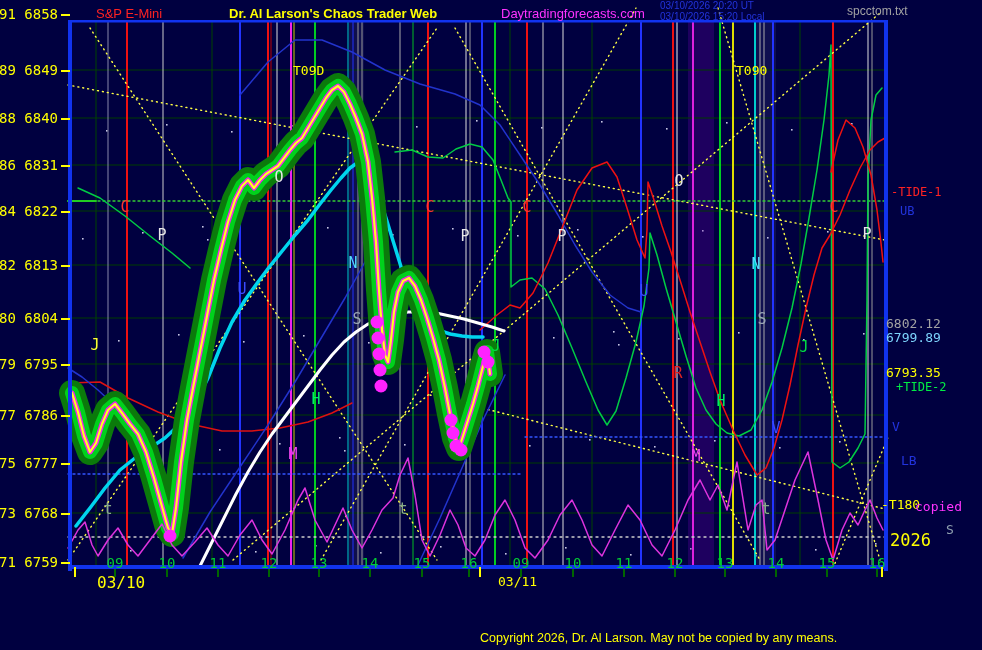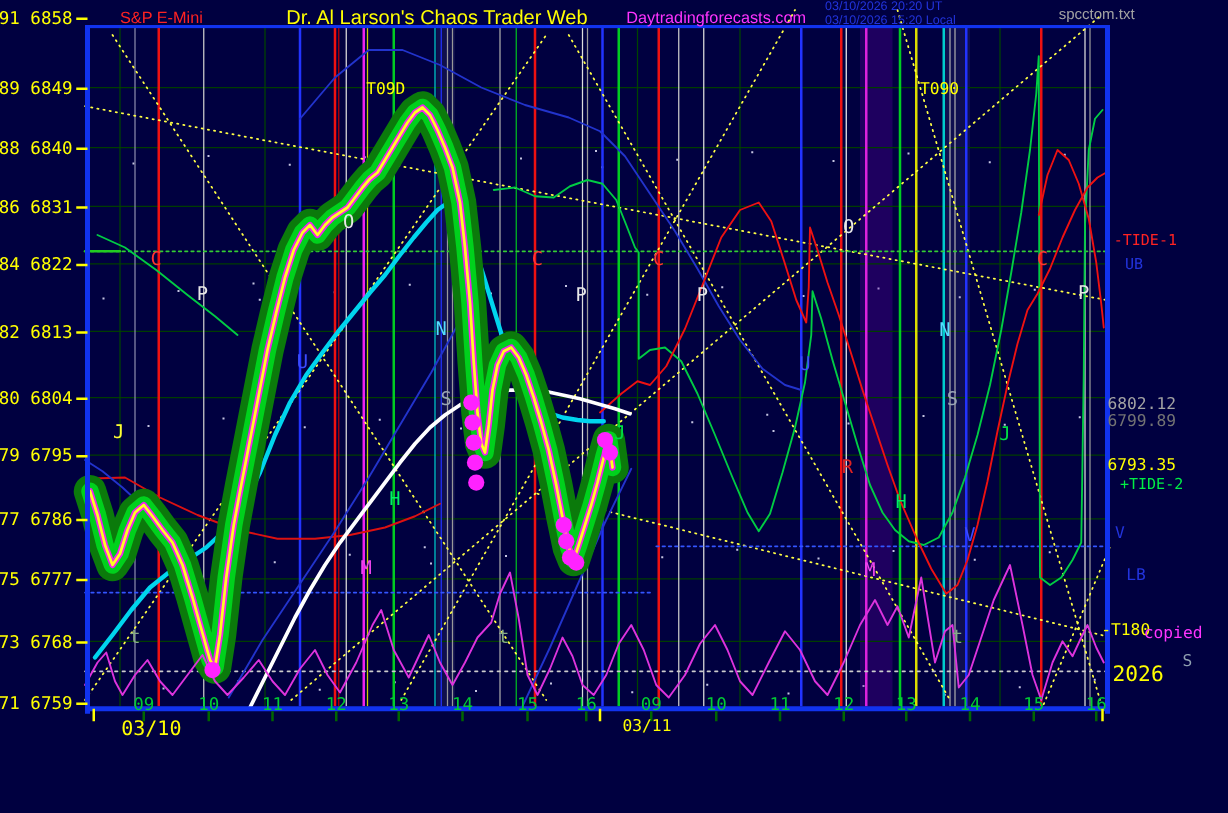--- a/index.html
+++ b/index.html
@@ -3,21 +3,21 @@
 <meta charset="utf-8">
 <style>
   html,body{margin:0;padding:0;background:#000040;}
   .stage{position:relative;width:982px;height:650px;background:#000040;overflow:hidden;
          font-family:"DejaVu Sans Mono","Liberation Mono",monospace;}
   svg{position:absolute;left:0;top:0;}
   .lbl{position:absolute;white-space:pre;line-height:1;font-family:"DejaVu Sans Mono","Liberation Mono",monospace;}
   .f-sans{font-family:"Liberation Sans","DejaVu Sans",sans-serif;}
   .c-red{color:#ff2222;} .c-yel{color:#ffff00;} .c-mag{color:#ff33ff;margin-left:14px;}
   .c-blue{color:#2233dd;} .c-lblue{color:#a3a3a3;} .c-white{color:#a3a3a3;}
-  .c-cyan{color:#737373;} .c-green{color:#00ee44;text-align:right;} .c-gray{color:#8f9fb0;}
+  .c-cyan{color:#7dd3fc;} .c-green{color:#00ee44;text-align:right;} .c-gray{color:#8f9fb0;}
 </style>
 </head>
 <body>
 
 <div class="stage">
   <svg id="chart-svg" width="982" height="650">
       <rect x="0" y="0" width="982" height="650" fill="#000040"></rect>
       <rect x="70" y="28" width="1.6" height="1.6" fill="#e8e8ff" opacity="0.85"></rect>
       <rect x="207" y="239" width="1.6" height="1.6" fill="#e8e8ff" opacity="0.85"></rect>
       <rect x="344" y="450" width="1.6" height="1.6" fill="#e8e8ff" opacity="0.85"></rect>
@@ -274,21 +274,21 @@
       <text x="827" y="568" fill="#00cc33" font-size="14" font-family="&quot;DejaVu Sans Mono&quot;,monospace" text-anchor="middle">15</text>
       <line x1="827" y1="569" x2="827" y2="577" stroke="#006600" stroke-width="2"></line>
       <text x="877" y="568" fill="#00cc33" font-size="14" font-family="&quot;DejaVu Sans Mono&quot;,monospace" text-anchor="middle">16</text>
       <line x1="877" y1="569" x2="877" y2="577" stroke="#006600" stroke-width="2"></line>
       <line x1="75" y1="567" x2="75" y2="577" stroke="#ffff00" stroke-width="2"></line>
       <line x1="480" y1="567" x2="480" y2="577" stroke="#ffff00" stroke-width="2"></line>
       <line x1="882" y1="567" x2="882" y2="577" stroke="#ffff00" stroke-width="2"></line>
     </svg>
 
   <div class="lbl c-red f-sans" style="left:73px;top:7px;font-size:13px;margin-left:23px;">S&amp;P E-Mini</div>
-  <div class="lbl c-yel f-sans" style="left:229px;top:7px;font-size:16px;">Dr. Al Larson's Chaos Trader Web</div>
+  <div class="lbl c-yel f-sans" style="left:229px;top:7px;font-size:13px;font-weight:bold;">Dr. Al Larson's Chaos Trader Web</div>
   <div class="lbl c-mag f-sans" style="left:487px;top:7px;font-size:13px;">Daytradingforecasts.com</div>
   <div class="lbl c-blue f-sans" style="left:660px;top:1px;font-size:10px;">03/10/2026 20:20 UT</div>
   <div class="lbl c-blue f-sans" style="left:660px;top:12px;font-size:10px;">03/10/2026 15:20 Local</div>
   <div class="lbl c-lblue f-sans" style="left:847px;top:5px;font-size:12px;">spcctom.txt</div>
 
   <div class="lbl c-red" style="left:891px;top:186px;font-size:12px;">-TIDE-1</div>
   <div class="lbl c-blue" style="left:900px;top:205px;font-size:12px;">UB</div>
   <div class="lbl c-white" style="left:886px;top:317px;font-size:13px;">6802.12</div>
   <div class="lbl c-cyan" style="left:886px;top:331px;font-size:13px;">6799.89</div>
   <div class="lbl c-yel" style="left:886px;top:366px;font-size:13px;">6793.35</div>
@@ -296,13 +296,14 @@
   <div class="lbl c-blue" style="left:892px;top:420px;font-size:13px;">V</div>
   <div class="lbl c-blue" style="left:901px;top:454px;font-size:13px;">LB</div>
   <div class="lbl c-yel" style="left:881px;top:498px;font-size:13px;">-T180</div>
   <div class="lbl c-mag" style="left:901px;top:500px;font-size:13px;">copied</div>
   <div class="lbl c-gray" style="left:946px;top:523px;font-size:13px;">S</div>
 
   <div class="lbl c-yel" style="left:97px;top:575px;font-size:16px;">03/10</div>
   <div class="lbl c-yel" style="left:498px;top:575px;font-size:13px;">03/11</div>
   <div class="lbl c-yel" style="left:890px;top:532px;font-size:17px;">2026</div>
 
+  <div class="lbl c-yel f-sans" style="left:480px;top:632px;font-size:12.5px;">Copyright 2026, Dr. Al Larson. May not be copied by any means.</div>
 </div>
 
 </body></html>

